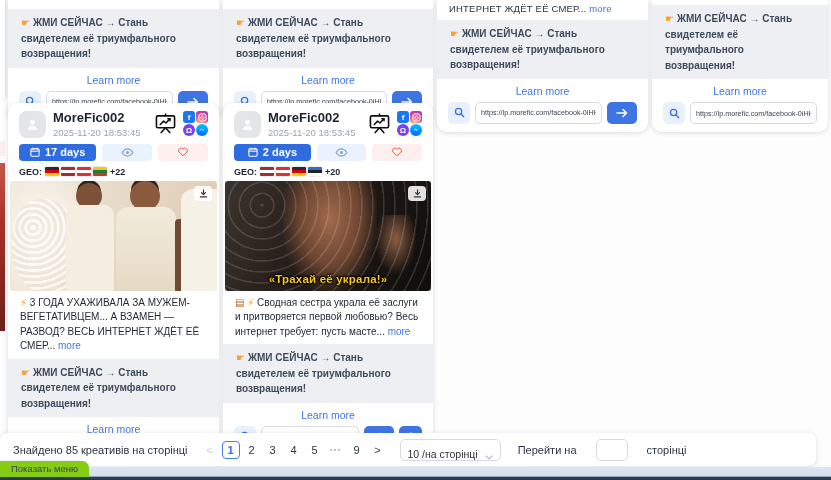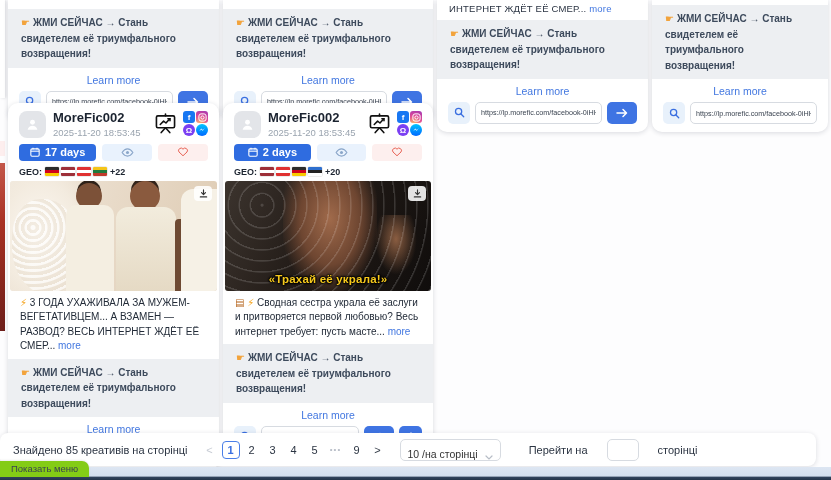--- a/index.html
+++ b/index.html
@@ -90,21 +90,21 @@
              background:#fff; border-radius:8px; box-shadow:0 1px 5px rgba(24,34,54,.15);
              display:flex; align-items:center; padding:0 13px; gap:9px; font-size:11px; color:#2b3442; }
   .pager { display:flex; align-items:center; gap:3px; margin-left:4px; }
   .pg { min-width:18px; height:18px; display:flex; align-items:center; justify-content:center;
         font-size:11px; color:#2b3442; border-radius:4px; cursor:pointer; }
   .pg.active { border:1px solid #4a7fe8; color:#3a6fe0; font-weight:bold; }
   .pg.dots { color:#b6bcc6; letter-spacing:1px; font-size:8px; }
   .pg.nav-prev { color:#c7ccd4; } .pg.nav-next { color:#38404c; }
   .size-select { display:flex; align-items:flex-end; gap:7px; height:22px; border:1px solid #d7dbe1;
                  border-radius:5px; padding:0 7px; font-size:10.5px; color:#333; cursor:pointer; margin-left:4px; }
-  .goto { display:flex; align-items:center; gap:19px; margin-left:19px; }
+  .goto { display:flex; align-items:center; gap:19px; margin-left:8px; }
   .goto-input { width:32px; height:22px; border:1px solid #d7dbe1; border-radius:5px; }
 
   
   .footer-strip { position:absolute; left:0; right:0; bottom:0; height:13px;
                   background:linear-gradient(180deg,#dde6f2 0%,#d3deee 70%,#31435c 78%,#23344a 100%); }
   .menu-tab { position:absolute; left:0; bottom:3px; background:#84cc16; border-radius:0 7px 0 0;
               padding:2px 11px 3px; font-size:9.5px; color:#3a4350; cursor:pointer;
               box-shadow:0 -1px 2px rgba(0,0,0,.08); }
 
   

